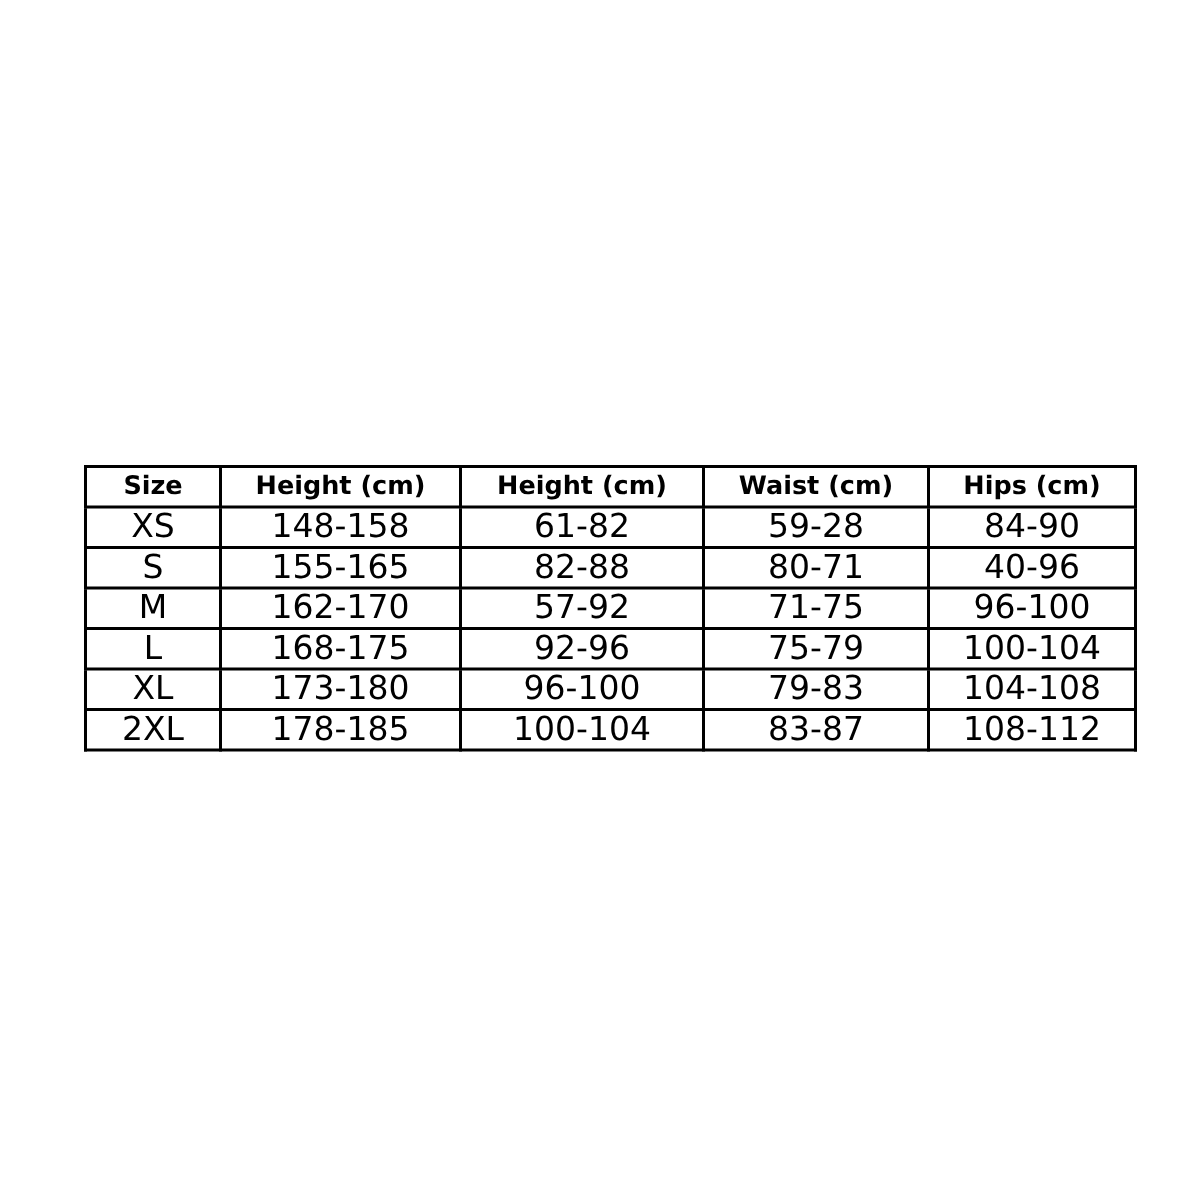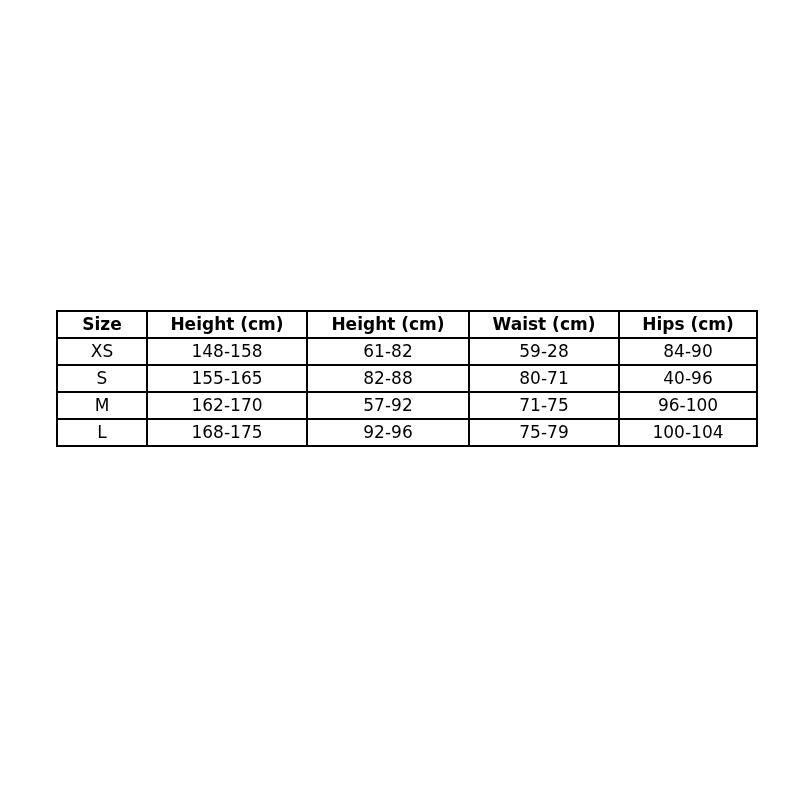--- a/index.html
+++ b/index.html
@@ -51,21 +51,21 @@
     color: #000000;
     white-space: nowrap;
     overflow: hidden;
   }
   table.size-chart thead th {
     font-weight: bold;
     font-size: 17px;
   }
   table.size-chart tbody td {
     font-weight: normal;
-    font-size: 17px;
+    font-size: 22px;
     margin-top: 43px;
   }
   col.c-size { width: 90px; }
   col.c-height { width: 160px; }
   col.c-chest { width: 162px; }
   col.c-waist { width: 150px; }
   col.c-hips { width: 138px; }
 </style>
 </head>
 <body>
@@ -111,16 +111,30 @@
           <td>71-75</td>
           <td>96-100</td>
         </tr>
         <tr>
           <td>L</td>
           <td>168-175</td>
           <td>92-96</td>
           <td>75-79</td>
           <td>100-104</td>
         </tr>
+        <tr>
+          <td>XL</td>
+          <td>173-180</td>
+          <td>96-100</td>
+          <td>79-83</td>
+          <td>104-108</td>
+        </tr>
+        <tr>
+          <td>2XL</td>
+          <td>178-185</td>
+          <td>100-104</td>
+          <td>83-87</td>
+          <td>108-112</td>
+        </tr>
       </tbody>
     </table>
   </div>
 </div>
 
 </body></html>

